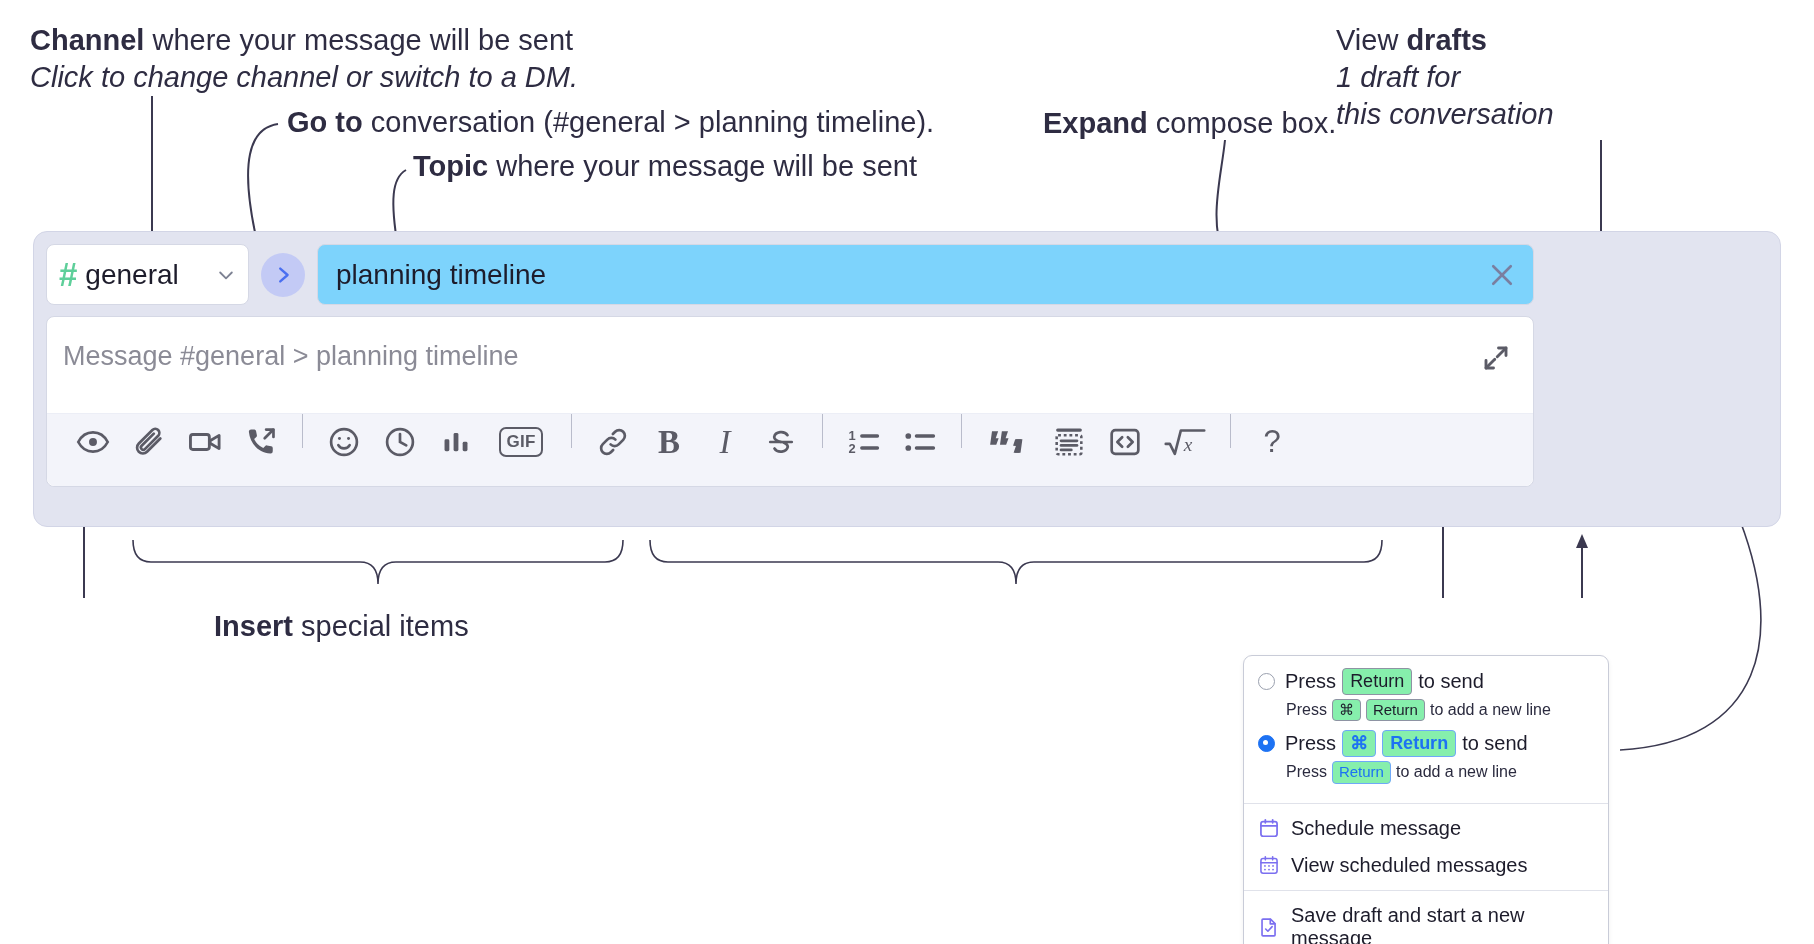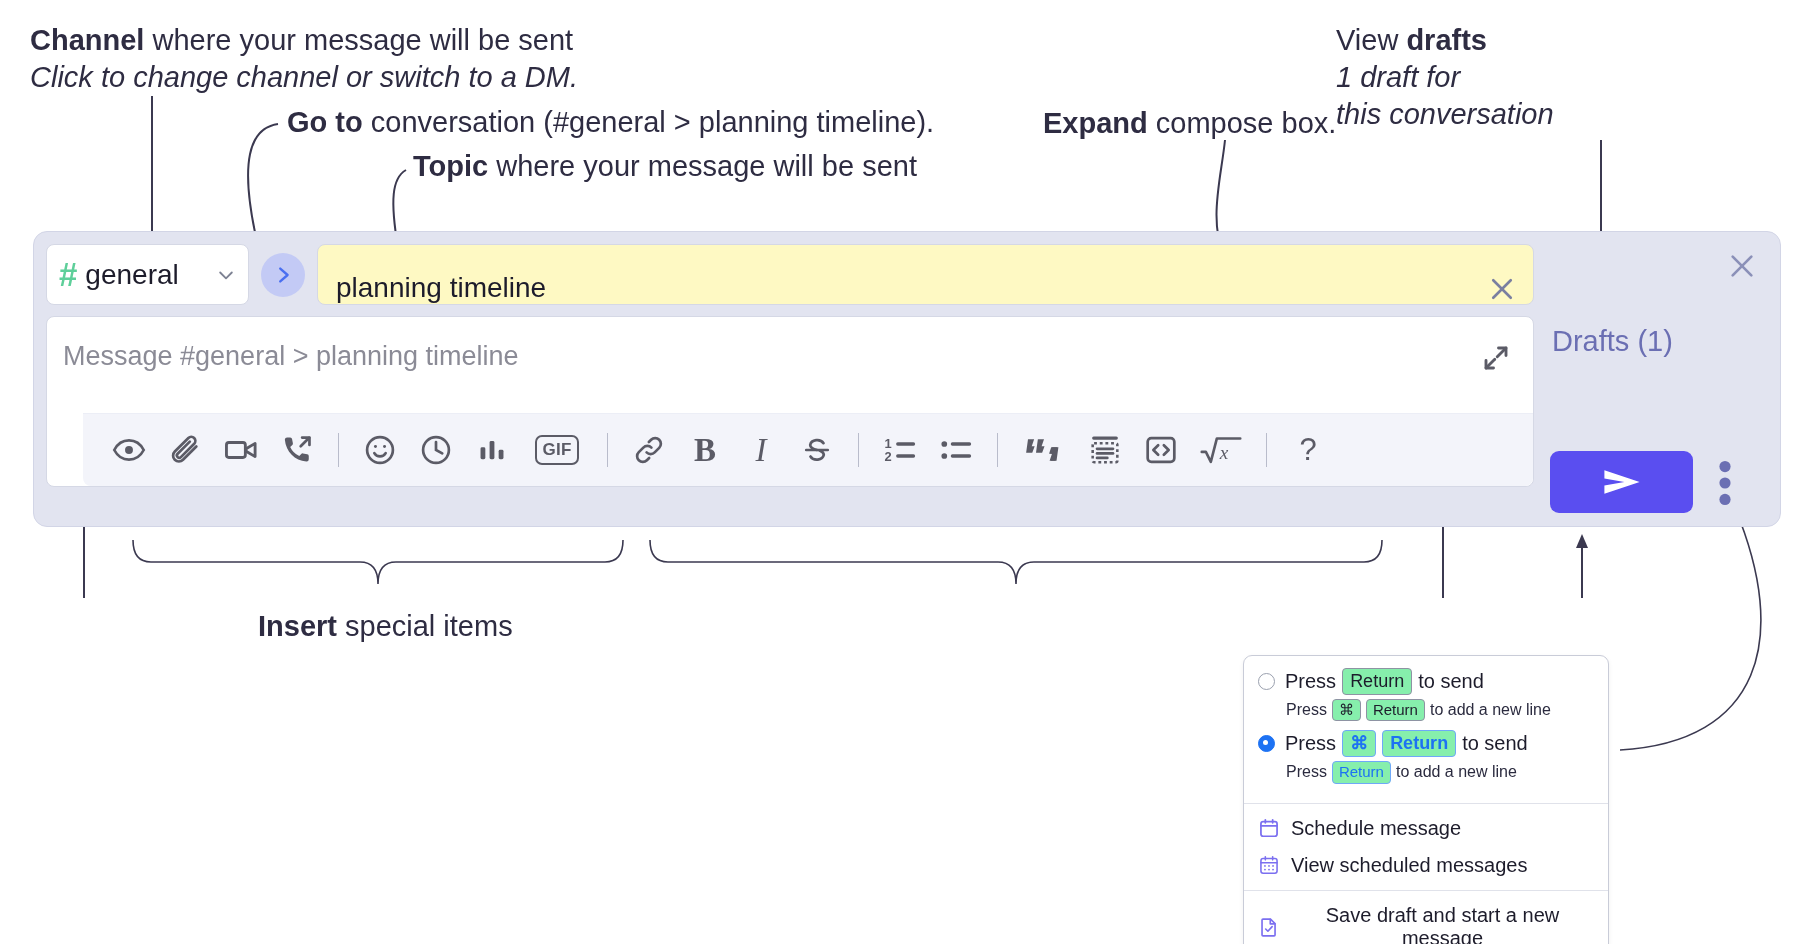--- a/index.html
+++ b/index.html
@@ -40,38 +40,38 @@
     display:flex;align-items:center;box-sizing:border-box;padding:0 12px;
   }
   .hash{color:#5ecf9a;font-size:33px;font-weight:700;line-height:1;margin-right:8px;}
   .chan-name{font-size:28px;color:#1d1c2b;flex:1;}
   .chev{width:20px;height:20px;display:block;}
   .goto{
     width:44px;height:44px;border-radius:50%;background:#c3caf5;
     display:flex;align-items:center;justify-content:center;margin:0 12px;flex:0 0 auto;
   }
   .topicbox{
-    flex:1;height:61px;background:#fef9c3;border:1px solid #d5d8e5;border-radius:8px;
-    display:flex;align-items:flex-end;box-sizing:border-box;padding:0 16px 0 18px;
+    flex:1;height:61px;background:#7dd3fc;border:1px solid #d5d8e5;border-radius:8px;
+    display:flex;align-items:center;box-sizing:border-box;padding:0 16px 0 18px;
   }
   .topic-val{font-size:28px;color:#1d1c2b;flex:1;}
   .topic-x{width:30px;height:30px;flex:0 0 auto;}
 
   
   .msgbody{
     margin-top:11px;background:#fff;border:1px solid #d5d8e5;border-radius:8px;
     box-sizing:border-box;
   }
   .msgfield{height:96px;position:relative;display:flex;align-items:flex-start;}
   .msg-ph{font-size:27px;color:#8b8b96;padding:24px 0 0 16px;}
   .expand{position:absolute;right:22px;top:26px;width:30px;height:30px;}
 
   .toolbar{
-    height:72px;display:flex;align-items:center;padding:0 0 0 18px;
-    border-top:1px solid #eceef6;background:#f3f4fa;border-radius:0 0 8px 8px;margin-left:36px;
+    height:72px;display:flex;padding:0 0 0 18px;
+    border-top:1px solid #eceef6;background:#f3f4fa;border-radius:0 0 8px 8px;
   }
   .tb{width:56px;height:56px;display:flex;align-items:center;justify-content:center;flex:0 0 auto;}
   .tb svg{display:block;}
   .tbsep{width:1px;height:34px;background:#b9bccb;margin:0 13px;flex:0 0 auto;}
   .gifbox{
     border:2.4px solid #5b5b66;border-radius:7px;padding:3px 6px;
     font-size:17px;font-weight:700;color:#5b5b66;letter-spacing:.2px;
   }
   .tb-b{font-size:33px;font-weight:700;color:#5b5b66;font-family:"Liberation Serif",serif;}
   .tb-i{font-size:33px;color:#5b5b66;font-family:"Liberation Serif",serif;font-style:italic;}
@@ -109,21 +109,21 @@
   .mtxt{font-size:20px;color:#1d1c2b;display:flex;align-items:center;gap:6px;}
   .msub{font-size:16px;color:#2b2b3f;display:flex;align-items:center;gap:5px;margin:4px 0 9px 28px;}
   .key{
     border:1.4px solid #8e93a3;border-radius:4px;padding:1px 7px;font-size:18px;
     color:#1d1c2b;line-height:1.25;display:inline-block;background:#86efac;
   }
   .key.sm{font-size:15px;padding:1px 6px;}
   .key.blue{border-color:#6fa8f8;color:#1d72f3;font-weight:700;}
   .key.blue.sm{font-weight:400;}
   .mdiv{height:1px;background:#e0e2ea;}
-  .mitem{display:flex;align-items:center;padding:7px 14px;font-size:20px;color:#1d1c2b;gap:11px;text-align:center;}
+  .mitem{display:flex;align-items:center;padding:7px 14px;font-size:20px;color:#1d1c2b;gap:11px;}
   .mitem .mi-ico{width:22px;height:22px;flex:0 0 auto;}
 </style>
 </head>
 <body>
 
 <div class="stage">
 
   <div class="anno anno-lg" style="left:30px;top:22px;">
     <div><b>Channel</b><span> where your message will be sent</span></div>
     <div><i>Click to change channel or switch to a DM.</i></div>
@@ -141,21 +141,21 @@
     <b>Expand</b><span> compose box.</span>
   </div>
 
   <div class="anno anno-lg" style="left:1336px;top:22px;">
     <div><span>View </span><b>drafts</b></div>
     <div><i>1 draft for</i></div>
     <div><i>this conversation</i></div>
   </div>
 
 
-  <div class="anno anno-lg" style="left:214px;top:608px;margin-left:44px;">
+  <div class="anno anno-lg" style="left:214px;top:608px;">
     <b>Insert</b><span> special items</span>
   </div>
 
 
 
 
   <div class="anno anno-lg" style="left:1392px;top:675px;">
     <div><b>Compose</b></div>
     <div><b>options</b></div>
     <div><span>menu</span></div>
@@ -386,40 +386,20 @@
           <div class="tbsep"></div>
 
           <div class="tb">
             <span class="tb-q">?</span>
           </div>
 
         </div>
       </div>
     </div>
 
-    <div class="rail">
-      <svg class="rail-x" viewBox="0 0 24 24" fill="none" stroke="#8b90b8" stroke-width="2" stroke-linecap="round">
-          <line x1="5" y1="5" x2="19" y2="19"></line>
-          <line x1="19" y1="5" x2="5" y2="19"></line>
-        </svg>
-
-      <div class="drafts">Drafts (1)</div>
-
-      <div class="sendbtn">
-        <svg width="48" height="40" viewBox="0 0 30 24" fill="#ffffff" stroke="none">
-            <path d="M4,4.6 L26,12 L4,19.4 L4,14.2 L16.5,12 L4,9.8 Z"></path>
-          </svg>
-      </div>
-
-      <svg class="kebab" viewBox="0 0 8 28" fill="#6b6fb3">
-          <circle cx="4" cy="4" r="3.4"></circle>
-          <circle cx="4" cy="14" r="3.4"></circle>
-          <circle cx="4" cy="24" r="3.4"></circle>
-        </svg>
-    </div>
   </div>
 
   <div class="menu">
 
     <div class="mgroup">
 
       <div class="mrow">
         <span class="radio"></span>
         <span class="mtxt">
           <span>Press</span>

